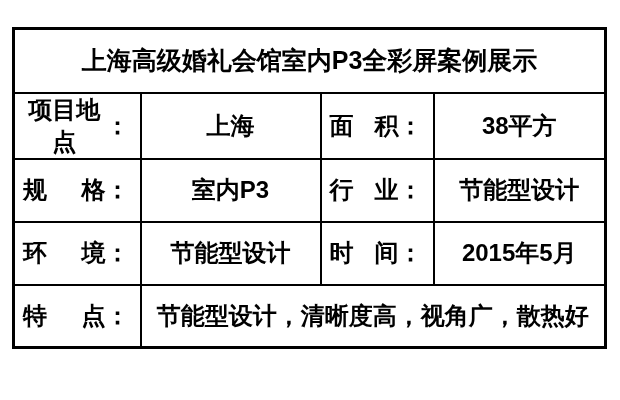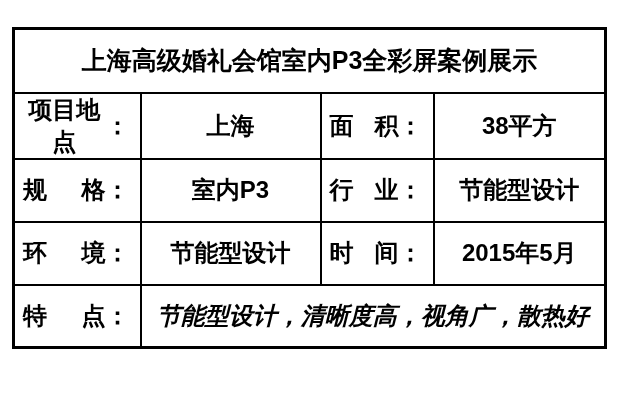--- a/index.html
+++ b/index.html
@@ -45,21 +45,20 @@
     display: flex;
     justify-content: space-between;
     align-items: center;
     width: 100%;
   }
   td.value-cell { white-space: nowrap; }
   td.feature-cell {
     white-space: nowrap;
     text-align: center;
     padding: 0 4px;
-    font-style: italic;
   }
 </style>
 </head>
 <body>
 
 <div class="screen">
   <table class="case">
     <colgroup>
       <col style="width:127px">
       <col style="width:180px">

